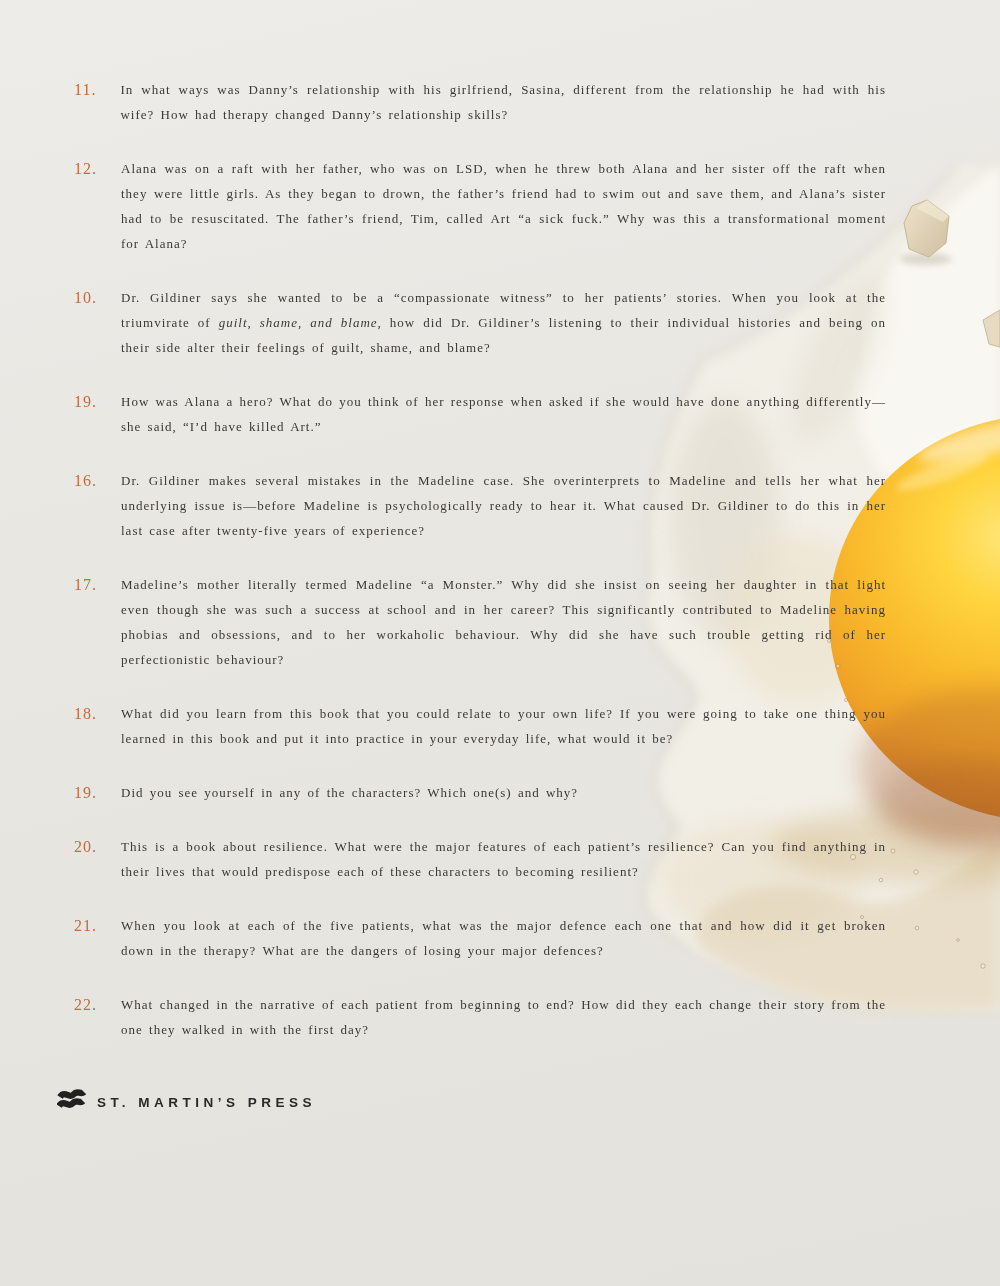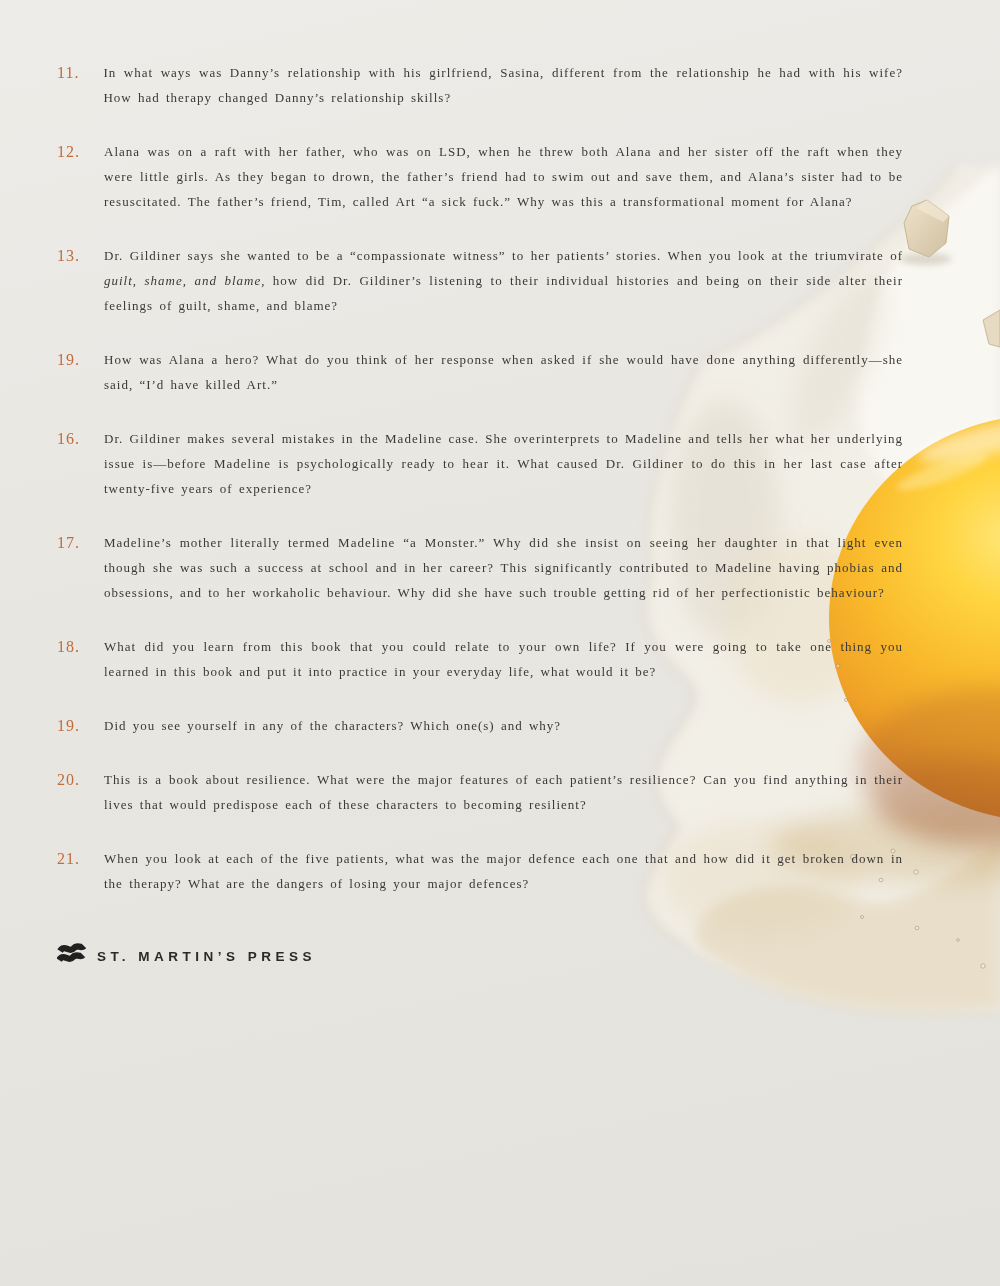--- a/index.html
+++ b/index.html
@@ -16,21 +16,21 @@
     overflow:hidden;
   }
   .egg-art{
     position:absolute;left:0;top:0;width:1000px;height:1286px;
     display:block;
   }
   .content{
     position:relative;z-index:2;
     padding:60px 97px 0 57px;
   }
-  ol.q-list{list-style:none;margin:0;padding:0;}
+  ol.q-list{list-style:none;margin:17px;padding:0;}
   li.q{
     display:flex;
     margin:0 0 29px 0;
   }
   .q-num{
     flex:0 0 43px;
     box-sizing:border-box;
     padding-right:24px;
     text-align:right;
     color:#c16b3e;
@@ -176,21 +176,21 @@
         <span class="q-num">11.</span>
         <p class="q-text">In what ways was Danny’s relationship with his girlfriend, Sasina, different from the relationship he had with his wife? How had therapy changed Danny’s relationship skills?</p>
       </li>
 
       <li class="q">
         <span class="q-num">12.</span>
         <p class="q-text">Alana was on a raft with her father, who was on LSD, when he threw both Alana and her sister off the raft when they were little girls. As they began to drown, the father’s friend had to swim out and save them, and Alana’s sister had to be resuscitated. The father’s friend, Tim, called Art “a sick fuck.” Why was this a transformational moment for Alana?</p>
       </li>
 
       <li class="q">
-        <span class="q-num">13.</span>
+        <span class="q-num">10.</span>
         <p class="q-text"><span>Dr. Gildiner says she wanted to be a “compassionate witness” to her patients’ stories. When you look at the triumvirate of </span><em>guilt, shame, and blame,</em><span> how did Dr. Gildiner’s listening to their individual histories and being on their side alter their feelings of guilt, shame, and blame?</span></p>
       </li>
 
       <li class="q">
         <span class="q-num">19.</span>
         <p class="q-text">How was Alana a hero? What do you think of her response when asked if she would have done anything differently—she said, “I’d have killed Art.”</p>
       </li>
 
 
       <li class="q">
@@ -216,20 +216,24 @@
       <li class="q">
         <span class="q-num">20.</span>
         <p class="q-text">This is a book about resilience. What were the major features of each patient’s resilience? Can you find anything in their lives that would predispose each of these characters to becoming resilient?</p>
       </li>
 
       <li class="q">
         <span class="q-num">21.</span>
         <p class="q-text">When you look at each of the five patients, what was the major defence each one that and how did it get broken down in the therapy? What are the dangers of losing your major defences?</p>
       </li>
 
+      <li class="q">
+        <span class="q-num">22.</span>
+        <p class="q-text">What changed in the narrative of each patient from beginning to end? How did they each change their story from the one they walked in with the first day?</p>
+      </li>
 
     </ol>
 
     <footer class="publisher">
       <svg class="pub-icon" width="29" height="27" viewBox="0 0 29 27" aria-hidden="true">
         <path d="M3,9 C8,1 12,12 17,6 C20,2 24,7 27,4" fill="none" stroke="#222120" stroke-width="6.4"></path>
         <path d="M2,18 C7,10 11,21 16,15 C19,11 23,16 26,13" fill="none" stroke="#222120" stroke-width="6.4"></path>
       </svg>
       <span class="pub-name">ST. MARTIN’S PRESS</span>
     </footer>

